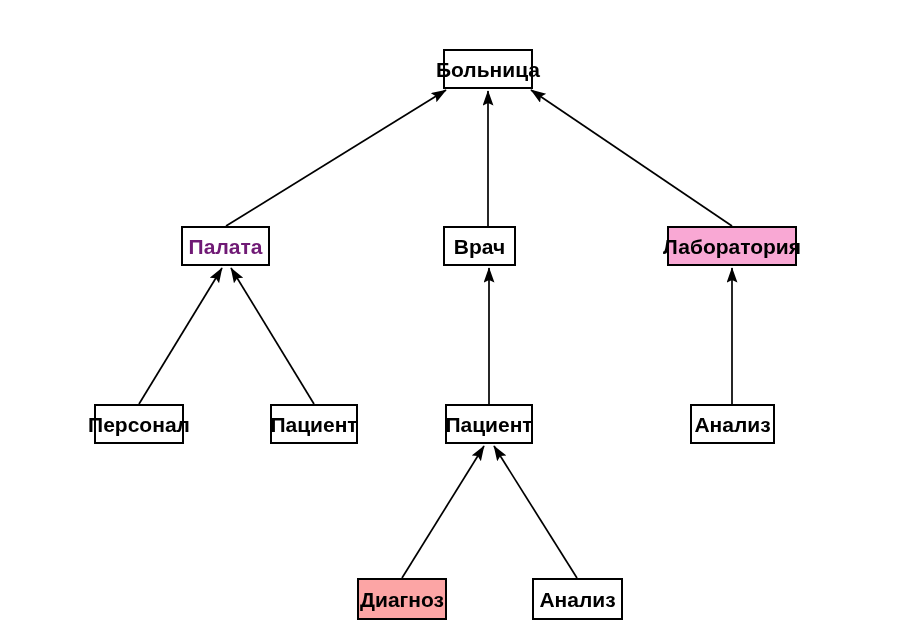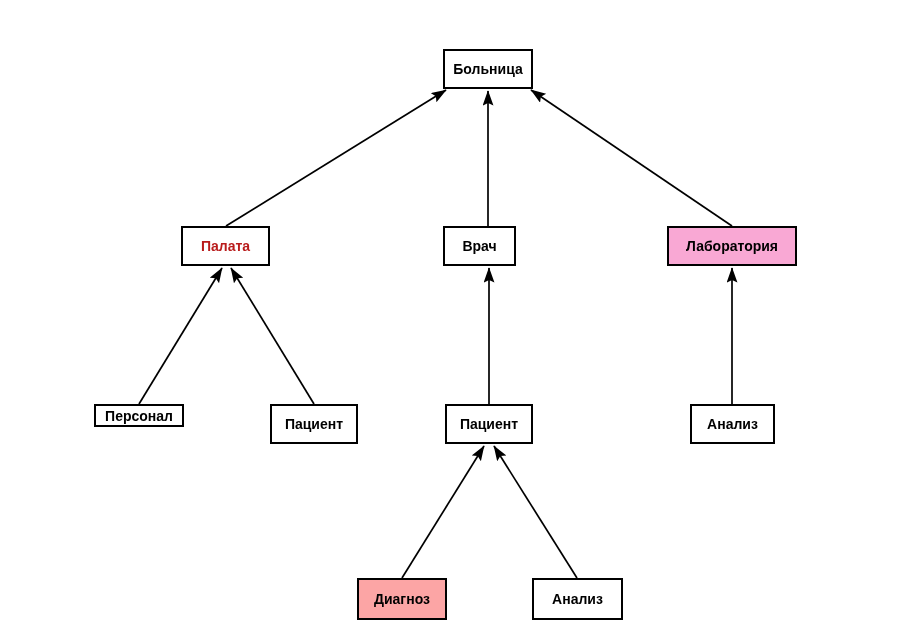--- a/index.html
+++ b/index.html
@@ -42,21 +42,21 @@
     pointer-events: none;
   }
   .node {
     position: absolute;
     box-sizing: border-box;
     border: 2px solid #000000;
     background: #ffffff;
     display: flex;
     align-items: center;
     justify-content: center;
-    font-size: 14px;
+    font-size: 21px;
     font-weight: bold;
     color: #000000;
     white-space: nowrap;
     z-index: 2;
   }
   .node-label {
     line-height: 1;
     padding: 0 4px;
   }
 </style>
@@ -83,29 +83,29 @@
         <line x1="402" y1="578" x2="484" y2="446" stroke="#000000" stroke-width="1.7" marker-end="url(#arrowhead)"></line>
         <line x1="577" y1="578" x2="494" y2="446" stroke="#000000" stroke-width="1.7" marker-end="url(#arrowhead)"></line>
       </g>
   </svg>
 
   <div id="node-layer">
       <div class="node" style="left: 443px; top: 49px; width: 90px; height: 40px; border-color: rgb(0, 0, 0); background: rgb(255, 255, 255);">
         <span class="node-label" style="color: rgb(0, 0, 0);">Больница</span>
       </div>
       <div class="node" style="left: 181px; top: 226px; width: 89px; height: 40px; border-color: rgb(0, 0, 0); background: rgb(255, 255, 255);">
-        <span class="node-label" style="color: #b91c1c;">Палата</span>
+        <span class="node-label" style="color: #701a75;">Палата</span>
       </div>
       <div class="node" style="left: 443px; top: 226px; width: 73px; height: 40px; border-color: rgb(0, 0, 0); background: rgb(255, 255, 255);">
         <span class="node-label" style="color: rgb(0, 0, 0);">Врач</span>
       </div>
       <div class="node" style="left: 667px; top: 226px; width: 130px; height: 40px; border-color: rgb(0, 0, 0); background: #f9a8d4;">
         <span class="node-label" style="color: rgb(0, 0, 0);">Лаборатория</span>
       </div>
-      <div class="node" style="left: 94px; top: 404px; width: 90px; height: 23px; border-color: rgb(0, 0, 0); background: rgb(255, 255, 255);">
+      <div class="node" style="left: 94px; top: 404px; width: 90px; height: 40px; border-color: rgb(0, 0, 0); background: rgb(255, 255, 255);">
         <span class="node-label" style="color: rgb(0, 0, 0);">Персонал</span>
       </div>
       <div class="node" style="left: 270px; top: 404px; width: 88px; height: 40px; border-color: rgb(0, 0, 0); background: rgb(255, 255, 255);">
         <span class="node-label" style="color: rgb(0, 0, 0);">Пациент</span>
       </div>
       <div class="node" style="left: 445px; top: 404px; width: 88px; height: 40px; border-color: rgb(0, 0, 0); background: rgb(255, 255, 255);">
         <span class="node-label" style="color: rgb(0, 0, 0);">Пациент</span>
       </div>
       <div class="node" style="left: 690px; top: 404px; width: 85px; height: 40px; border-color: rgb(0, 0, 0); background: rgb(255, 255, 255);">
         <span class="node-label" style="color: rgb(0, 0, 0);">Анализ</span>

